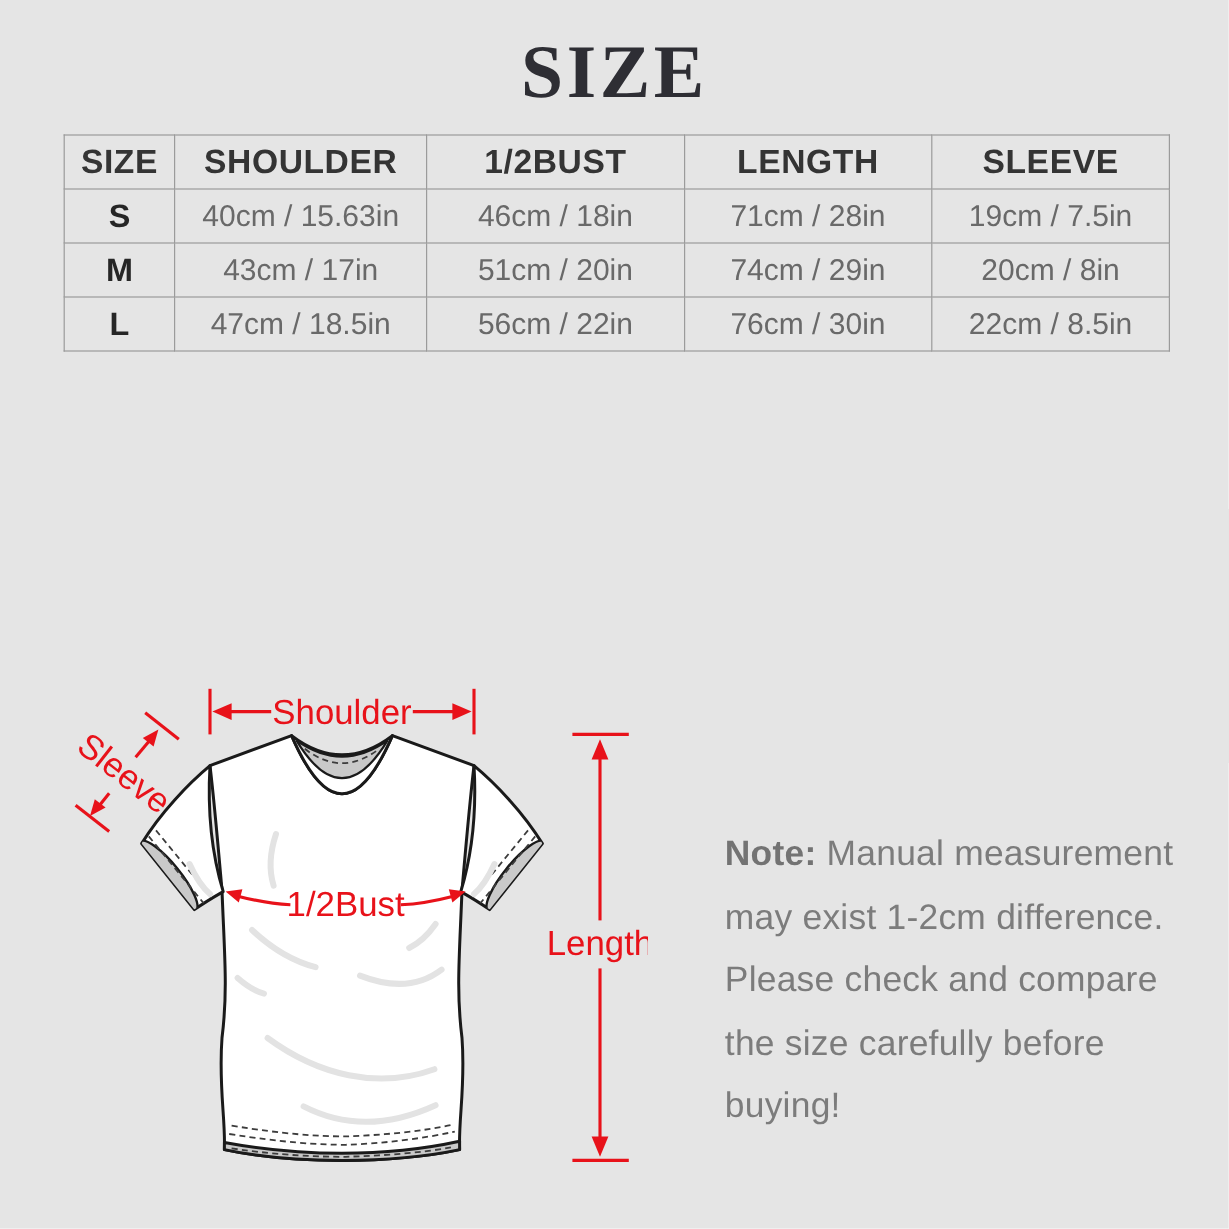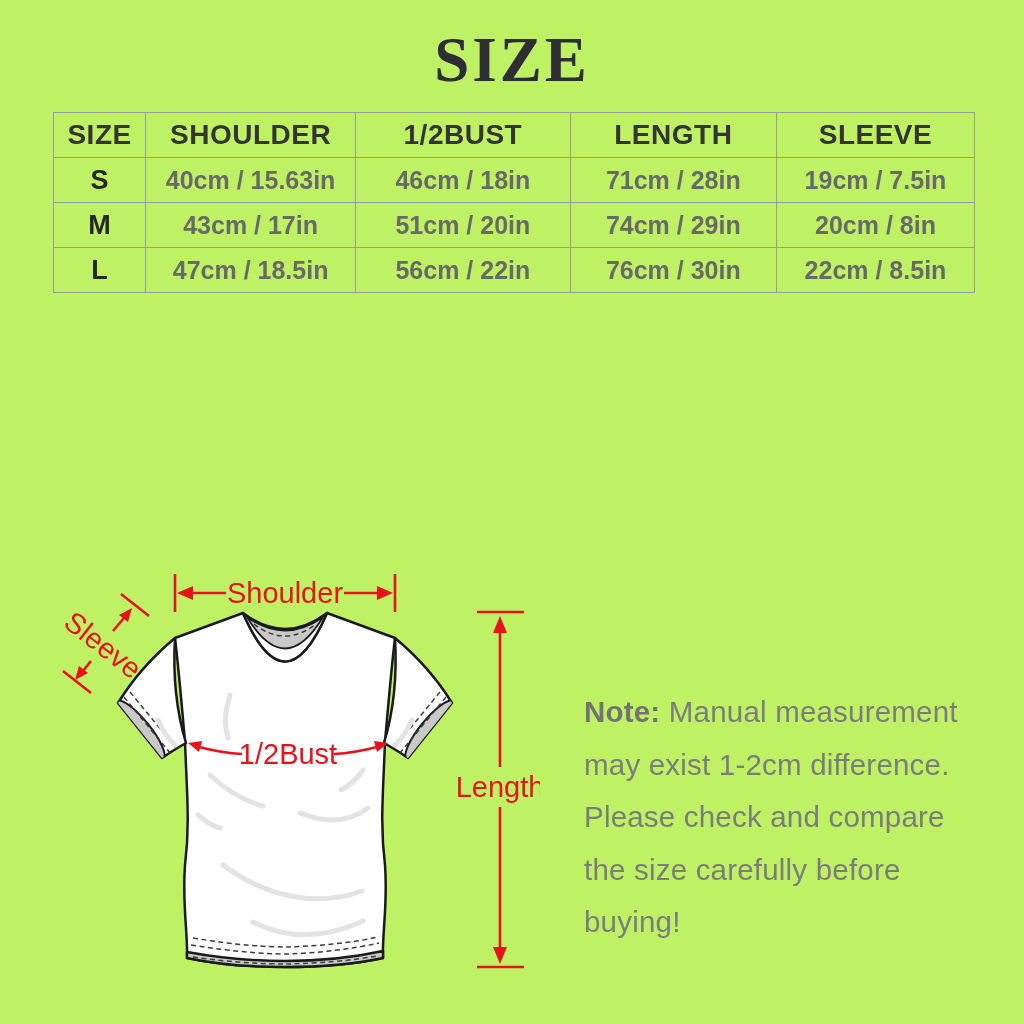--- a/index.html
+++ b/index.html
@@ -1,48 +1,48 @@
 <!DOCTYPE html>
 <html><head>
 <meta charset="utf-8">
 <style>
   * { margin:0; padding:0; box-sizing:border-box; }
   html,body { background:#ffffff; }
   .canvas {
     position:relative; width:1024px; height:1024px;
-    background:#bef264; overflow:hidden;
+    background:#e5e5e5; overflow:hidden;
     font-family:"Liberation Sans", sans-serif;
   }
   .page-title {
     position:absolute; top:24px; left:0; width:100%;
     text-align:center;
     font-family:"Liberation Serif", serif;
     font-weight:bold; font-size:63px; letter-spacing:3px;
     color:#2e2e34;
   }
   table.size-table {
     position:absolute; left:53px; top:112px; width:922px;
     border-collapse:collapse; table-layout:fixed;
   }
   .size-table th, .size-table td {
     border:1px solid #9b9b9b;
     height:45px; text-align:center; vertical-align:middle;
-    white-space:nowrap; overflow:hidden;font-weight:bold;
+    white-space:nowrap; overflow:hidden;
   }
   .size-table th {
     font-size:28px; font-weight:bold; color:#343434; letter-spacing:0.5px;
   }
   .size-table td { font-size:25px; color:#696969; }
   .size-table td.size-cell { font-size:27px; font-weight:bold; color:#262626; }
 
   .diagram {
     position:absolute; left:60px; top:560px; width:480px; height:460px;
   }
   .note {
-    position:absolute; left:584px; top:686px; width:406px;
+    position:absolute; left:604px; top:686px; width:406px;
     font-size:29.5px; color:#7c7c7c; line-height:1.78;
     letter-spacing:0.2px;
   }
   .note .note-label { font-weight:bold; color:#737373; }
 
   
   .ink   { stroke:#1a1a1a; stroke-width:2.5; fill:none; stroke-linecap:round; stroke-linejoin:round; }
   .cloth { fill:#ffffff; }
   .shade { stroke:#e3e3e3; stroke-width:5; fill:none; stroke-linecap:round; }
   .gray  { fill:#c9c9c9; }

